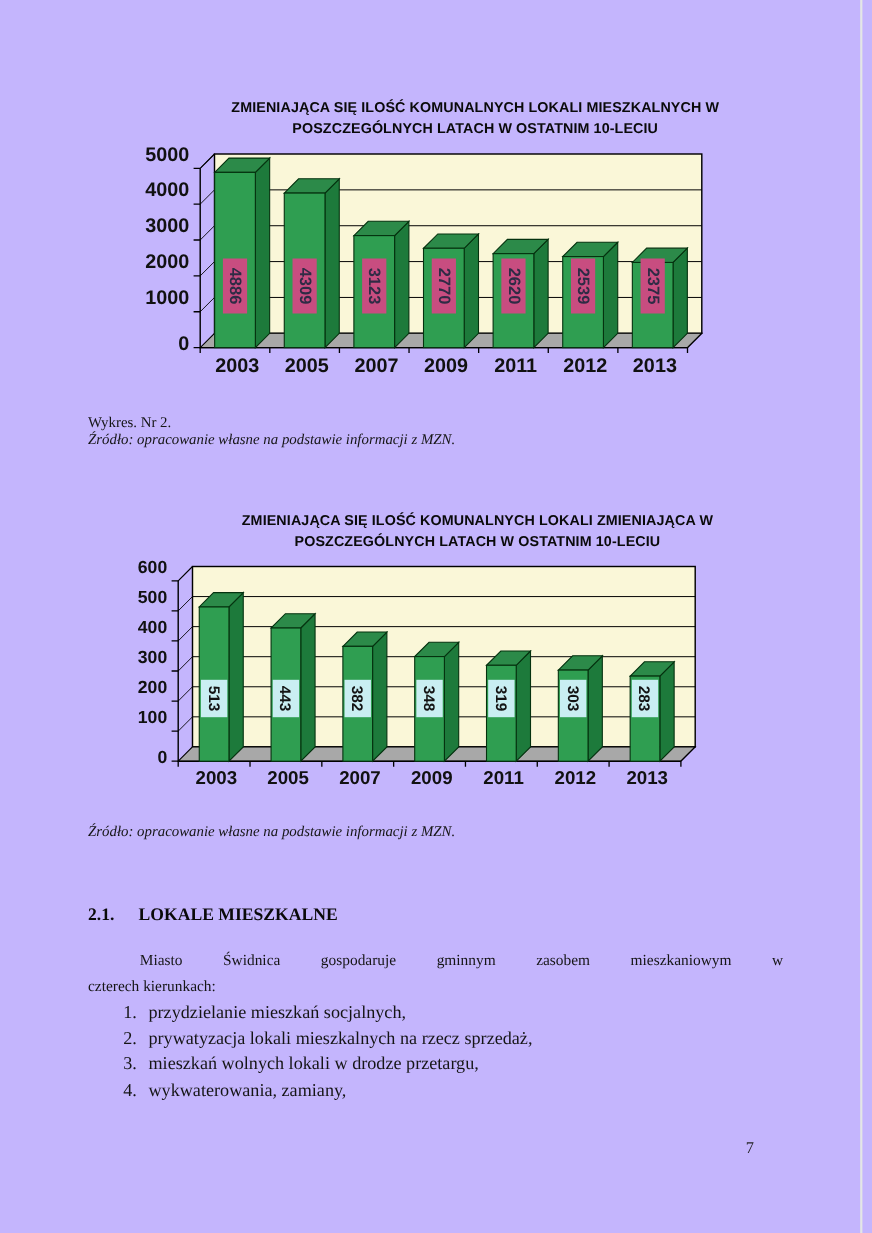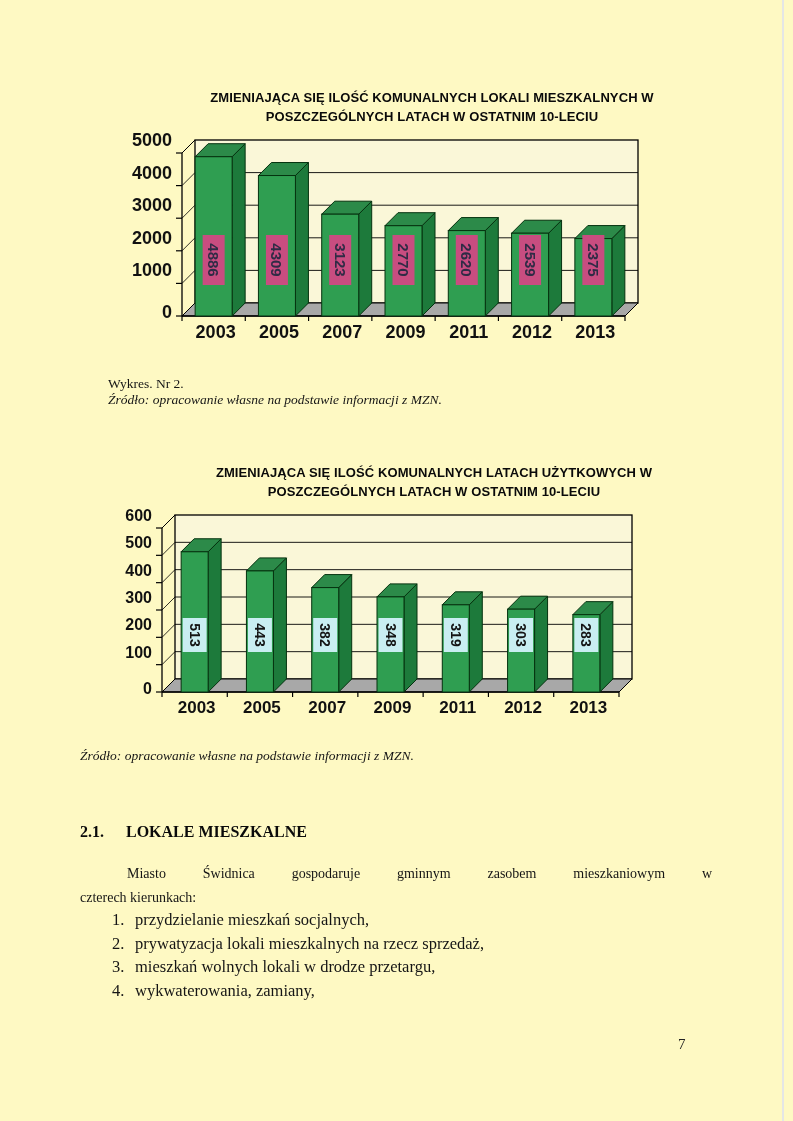--- a/index.html
+++ b/index.html
@@ -1,18 +1,18 @@
 <!DOCTYPE html>
 <html><head>
 <meta charset="utf-8">
 <style>
   html,body{margin:0;padding:0;background:#888;}
   .page{
     position:relative;width:793px;height:1121px;margin:0 auto;
-    background:#fef9c3;overflow:hidden;
+    background:#c4b5fd;overflow:hidden;
     font-family:"Liberation Serif", serif;color:#111;
   }
   .scanline{position:absolute;top:0;width:2px;height:100%;background:#e4e6e5;}
   figure.chart{position:absolute;margin:0;padding:0;}
   .chart-title{
     font-family:"Liberation Sans", sans-serif;font-weight:bold;
     font-size:13px;line-height:19px;text-align:center;color:#0a0a0a;
     letter-spacing:0.1px;
   }
   .chart svg{position:absolute;left:0;top:42px;}
@@ -114,28 +114,28 @@
         <text x="412.07142857142856" y="208" text-anchor="middle" font-size="18" font-weight="bold" fill="#111">2012</text>
         <polygon points="491.85714285714283,108.575 504.85714285714283,95.575 504.85714285714283,173 491.85714285714283,186" fill="#1d7a3b" stroke="#05320f" stroke-width="1"></polygon>
         <polygon points="454.85714285714283,108.575 491.85714285714283,108.575 504.85714285714283,95.575 467.85714285714283,95.575" fill="#2c8a49" stroke="#05320f" stroke-width="1"></polygon>
         <rect x="454.85714285714283" y="108.575" width="37" height="77.425" fill="#2f9e51" stroke="#05320f" stroke-width="1"></rect>
         <rect x="462.35714285714283" y="105" width="22" height="50" fill="#c84d80"></rect>
         <text x="473.35714285714283" y="130" transform="rotate(90 473.35714285714283 130)" text-anchor="middle" dominant-baseline="central" font-size="15" font-weight="bold" fill="#2f2b45">2375</text>
         <text x="475.35714285714283" y="208" text-anchor="middle" font-size="18" font-weight="bold" fill="#111">2013</text>
       </svg>
   </figure>
 
-  <div class="caption" style="top:376px;margin-left:28px;">
+  <div class="caption" style="top:376px;">
     <div>Wykres. Nr 2.</div>
     <div class="src">Źródło: opracowanie własne na podstawie informacji z MZN.</div>
   </div>
 
   <figure class="chart" style="left:100px;top:463px;width:566px;height:268px;">
     <div class="chart-title" style="width:500px;margin-left:84px;">
-      <div>ZMIENIAJĄCA SIĘ ILOŚĆ KOMUNALNYCH LATACH UŻYTKOWYCH W</div>
+      <div>ZMIENIAJĄCA SIĘ ILOŚĆ KOMUNALNYCH LOKALI ZMIENIAJĄCA W</div>
       <div>POSZCZEGÓLNYCH LATACH W OSTATNIM 10-LECIU</div>
     </div>
     <svg width="560" height="222">
         <rect x="75" y="10" width="457" height="164" fill="#faf7d8" stroke="#000" stroke-width="1.3"></rect>
         <line x1="75" y1="146.66666666666666" x2="532" y2="146.66666666666666" stroke="#000" stroke-width="0.9"></line>
         <line x1="75" y1="119.33333333333334" x2="532" y2="119.33333333333334" stroke="#000" stroke-width="0.9"></line>
         <line x1="75" y1="92" x2="532" y2="92" stroke="#000" stroke-width="0.9"></line>
         <line x1="75" y1="64.66666666666667" x2="532" y2="64.66666666666667" stroke="#000" stroke-width="0.9"></line>
         <line x1="75" y1="37.333333333333314" x2="532" y2="37.333333333333314" stroke="#000" stroke-width="0.9"></line>
         <polygon points="62,187 519,187 532,174 75,174" fill="#a8a8a8" stroke="#000" stroke-width="1"></polygon>

